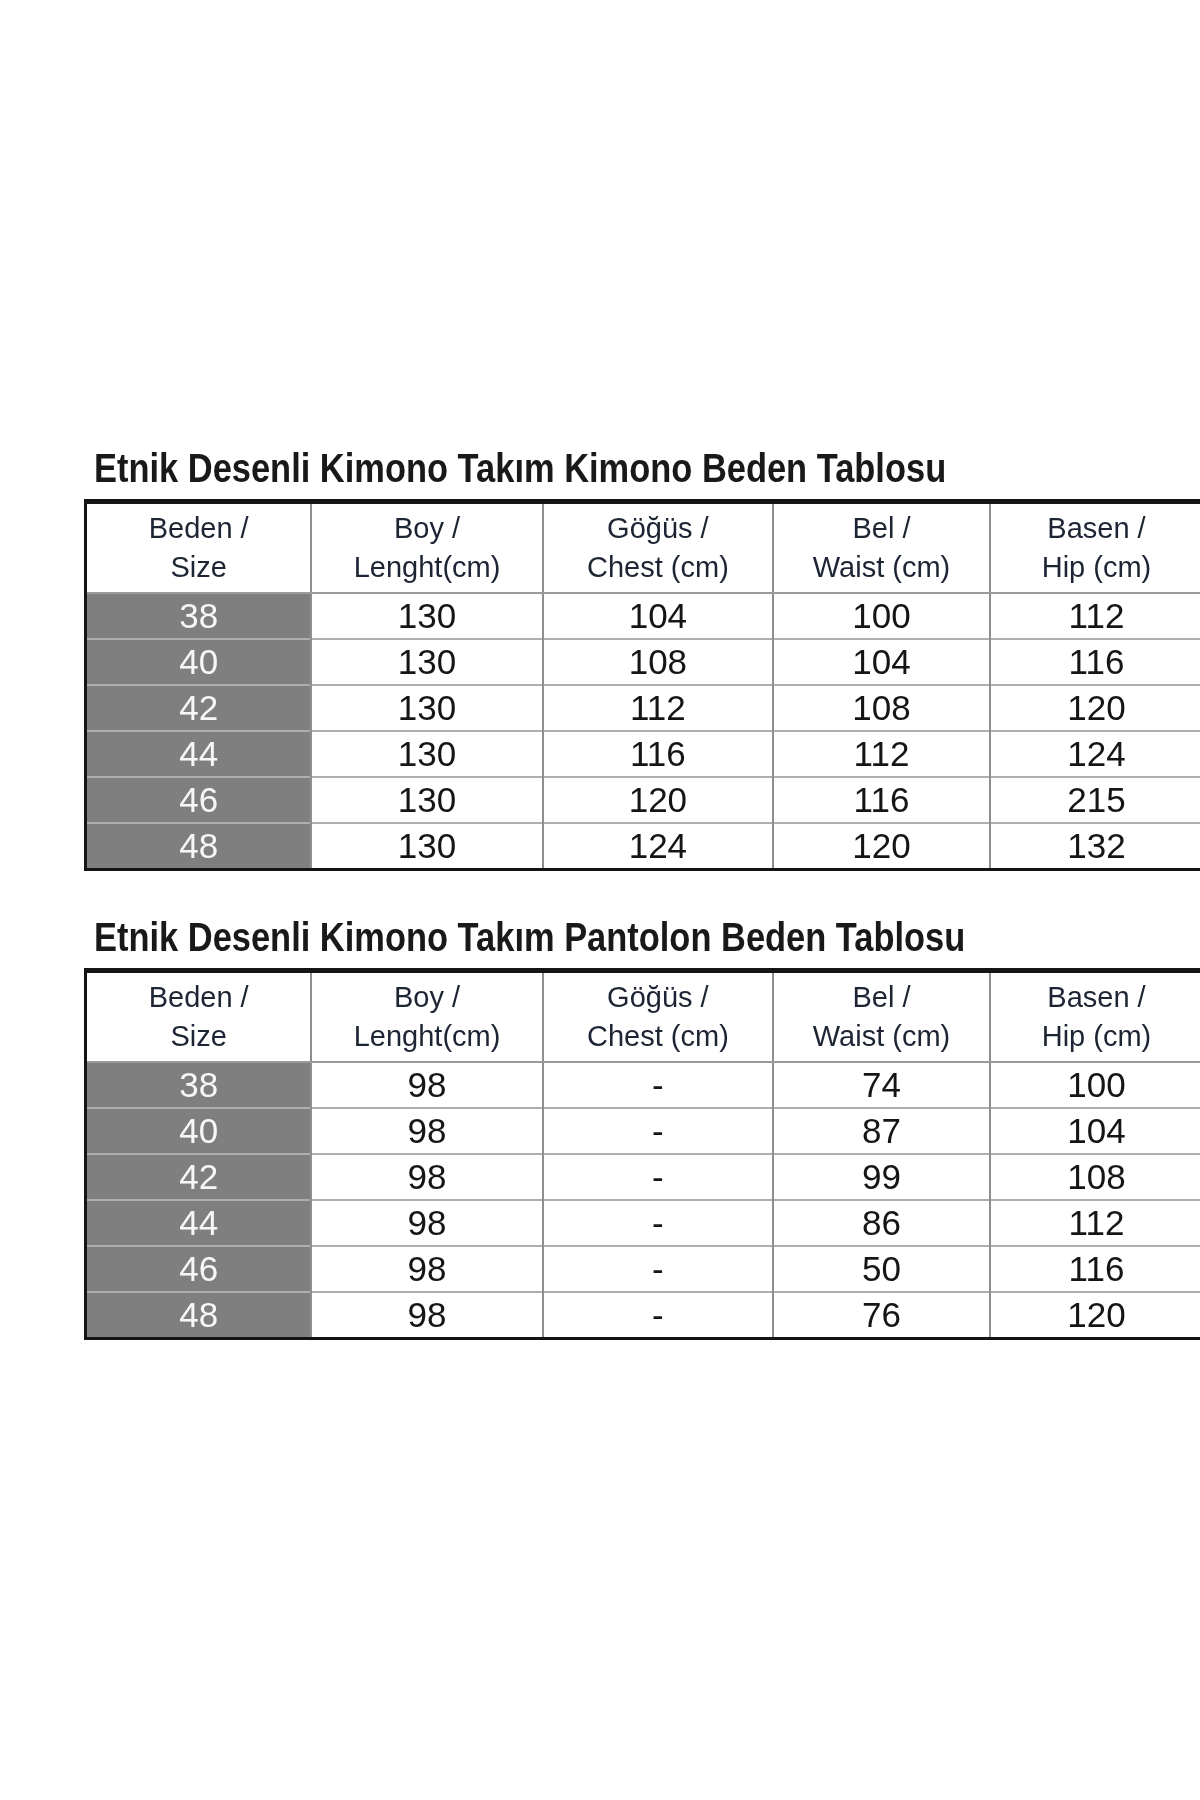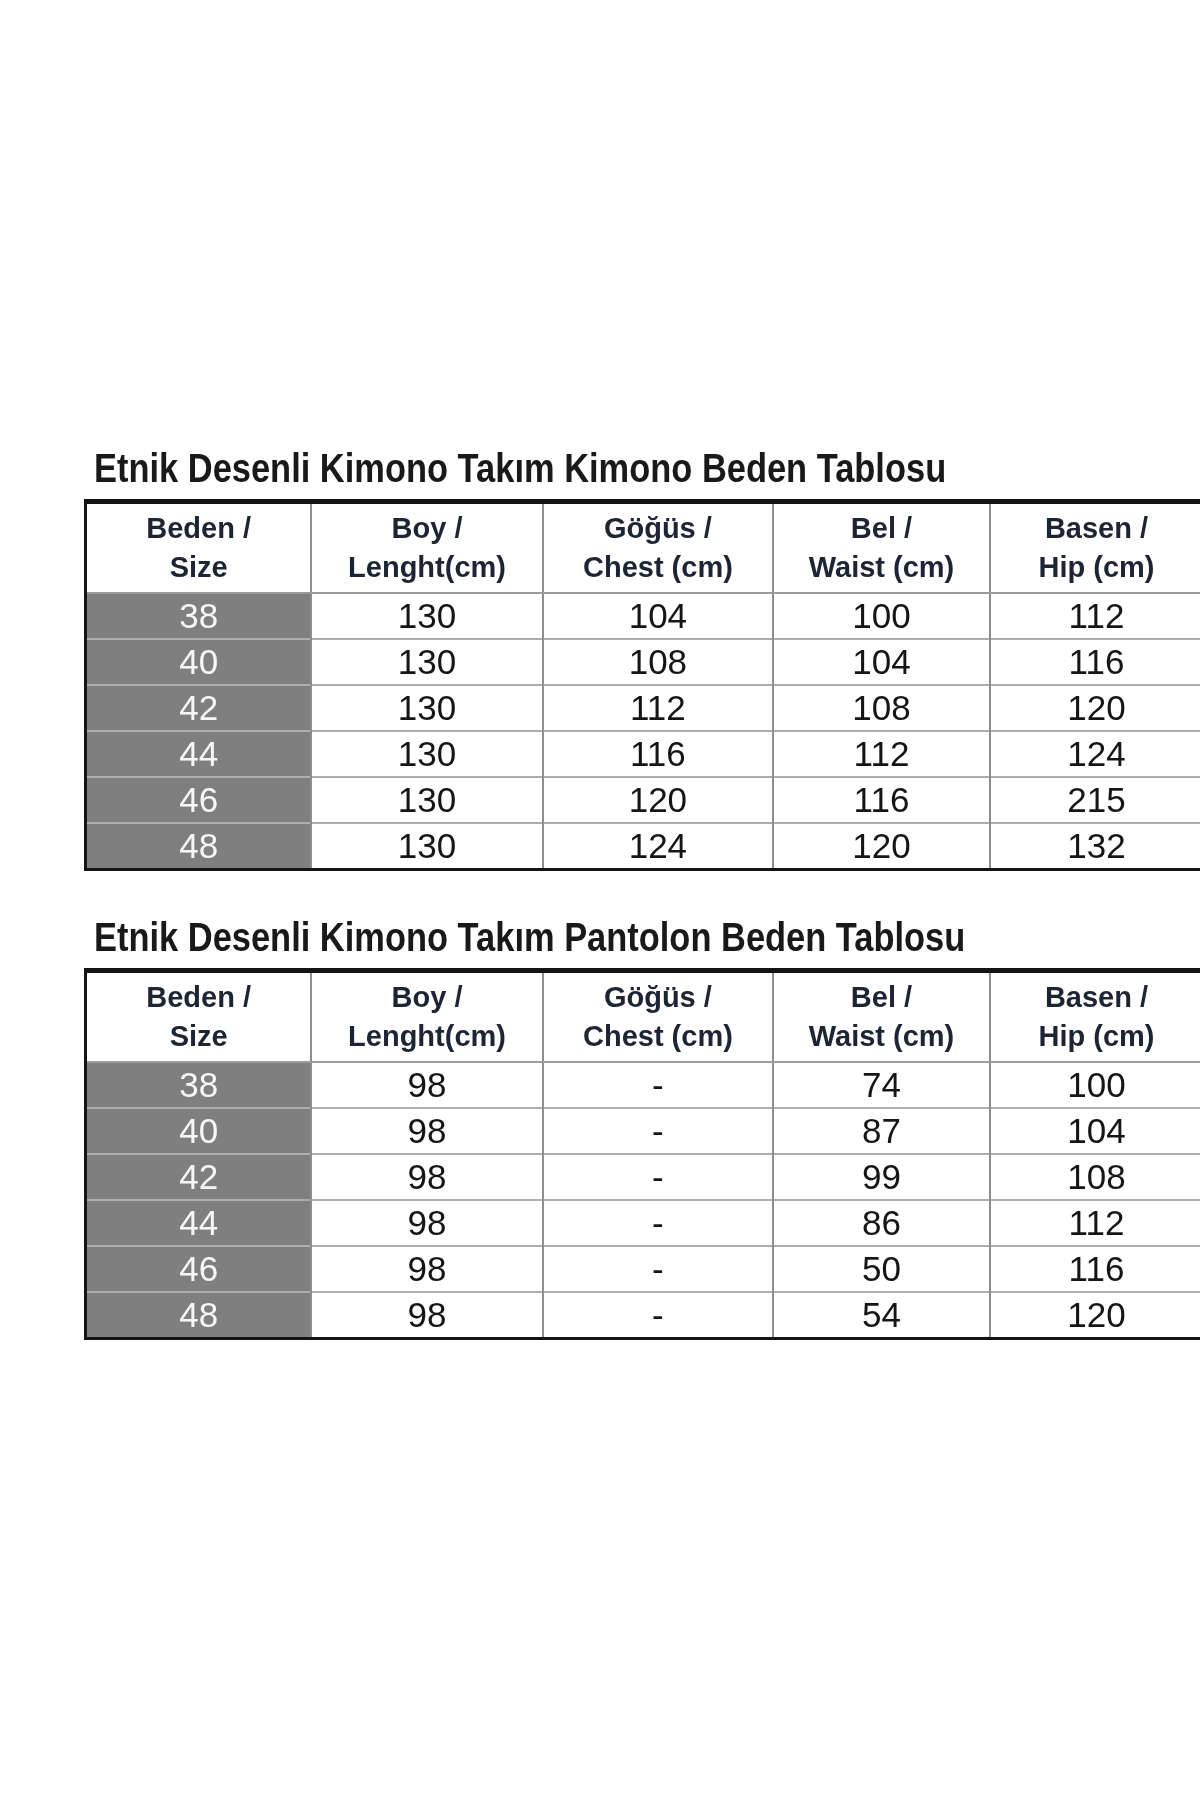--- a/index.html
+++ b/index.html
@@ -39,21 +39,21 @@
   table.size-table {
     width: 1121px;
     table-layout: fixed;
     border-collapse: collapse;
     border: 3px solid var(--outer-border, #141414);
     border-top-width: 5px;
     background: #ffffff;
   }
   table.size-table th {
     height: 88px;
-    font-weight: bold;
+    font-weight: normal;
     font-size: 29px;
     line-height: 39px;
     color: var(--header-text, #1d2433);
     text-align: center;
     vertical-align: middle;
     border-bottom: 2px solid var(--header-divider, #9b9b9b);
     padding: 0;
   }
   table.size-table td {
     height: 44px;
@@ -229,21 +229,21 @@
               <td class="size-cell">46</td>
               <td>98</td>
               <td>-</td>
               <td>50</td>
               <td>116</td>
             </tr>
             <tr>
               <td class="size-cell">48</td>
               <td>98</td>
               <td>-</td>
-              <td>54</td>
+              <td>76</td>
               <td>120</td>
             </tr>
           </tbody>
       </table>
     </section>
 
   </div>
 </div>
 
 </body></html>

